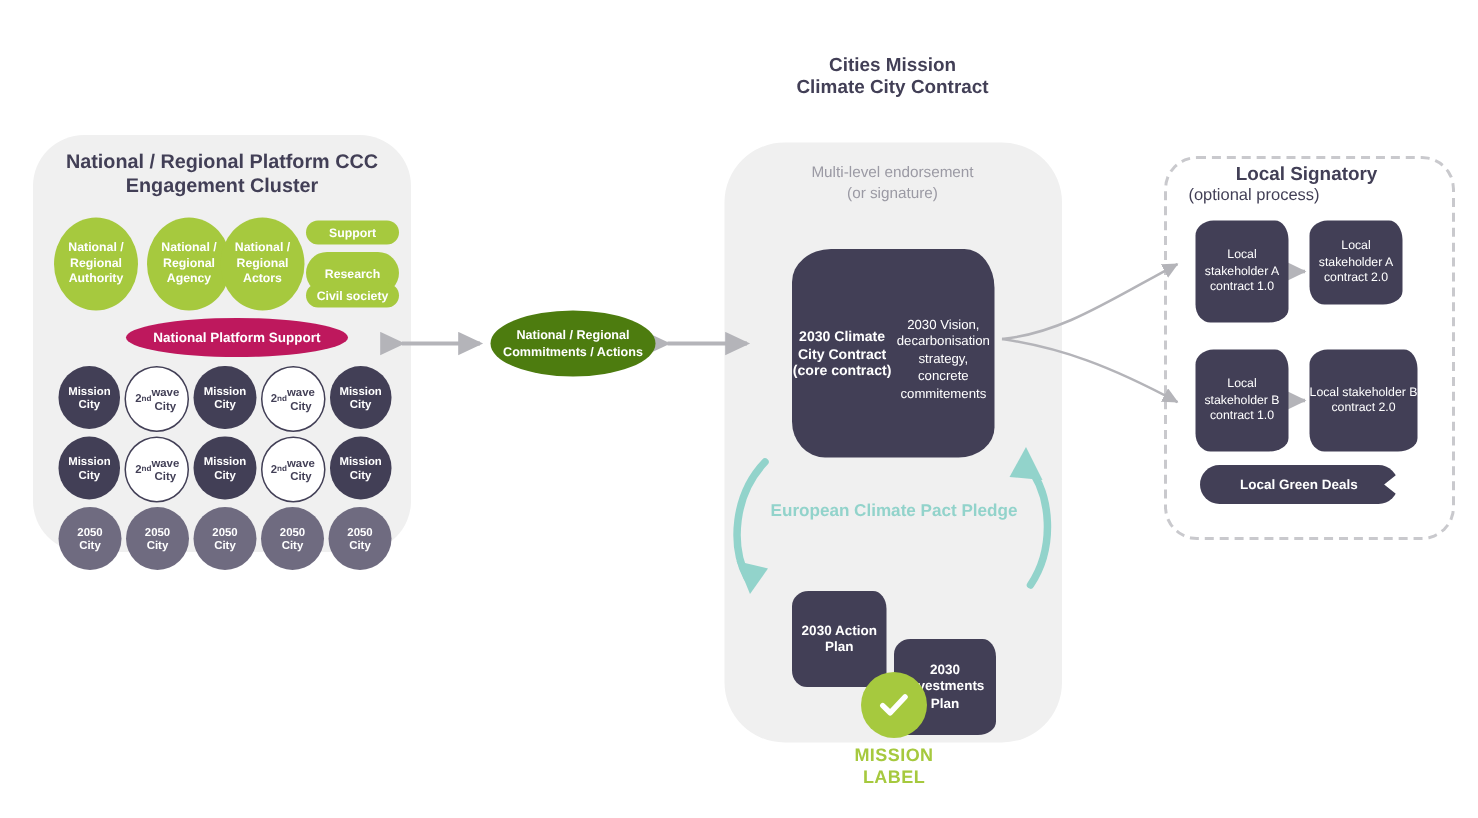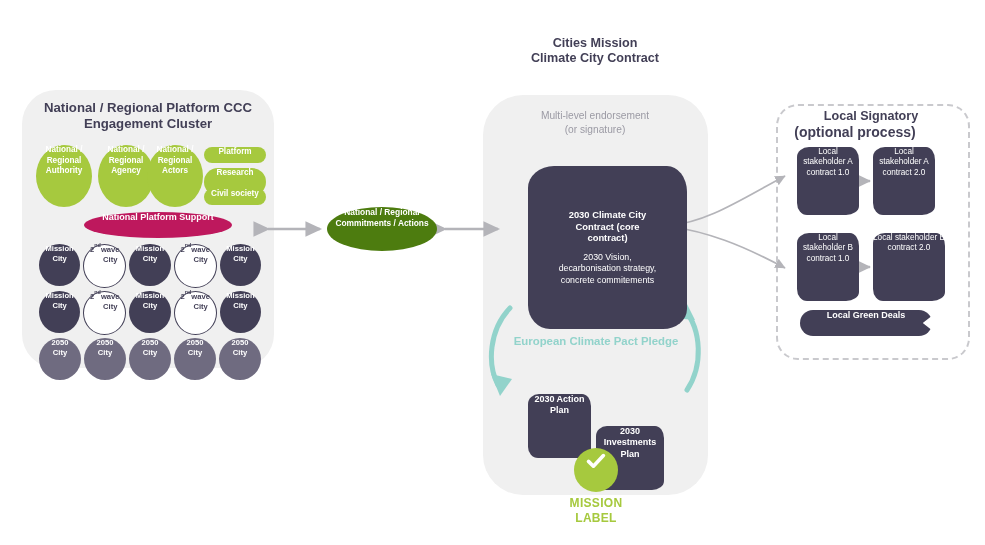--- a/index.html
+++ b/index.html
@@ -1,36 +1,36 @@
 <!DOCTYPE html>
 <html><head>
 <meta charset="utf-8">
 <style>
   html,body{margin:0;padding:0;background:#ffffff;}
   body{width:985px;height:545px;position:relative;overflow:hidden;
        font-family:"Liberation Sans","DejaVu Sans",sans-serif;
        color:#423f56;-webkit-font-smoothing:antialiased;}
 
   .abs{position:absolute;}
-  .ctr{display:flex;align-items:flex-start;justify-content:center;text-align:center;}
+  .ctr{display:flex;align-items:center;justify-content:center;text-align:center;}
 
   
   #left-panel{left:22px;top:90px;width:252px;height:278px;background:#f0f0f0;
       border-radius:34px 34px 34px 34px;}
   #center-panel{left:483px;top:95px;width:225px;height:400px;background:#f0f0f0;
       border-radius:40px 40px 40px 40px;}
   #right-panel{left:776px;top:104px;width:190px;height:252px;
       border:2px dashed #c9c9cd;border-radius:22px;background:transparent;}
 
   
   .panel-title{font-weight:bold;font-size:13.2px;line-height:16px;color:#423f56;}
   #left-title{left:24px;top:100px;width:248px;}
   #center-title{left:495px;top:36px;width:200px;font-size:12.6px;line-height:15px;}
   #right-title{left:780px;top:108px;width:182px;font-size:12.6px;}
-  #right-sub{left:764px;top:124px;width:182px;font-size:14px;color:#423f56;font-weight:bold;}
+  #right-sub{left:745px;top:124px;width:182px;font-size:11px;color:#423f56;font-weight:normal;}
   #endorsement{left:495px;top:109px;width:200px;font-size:10.2px;line-height:14px;color:#9b9aa4;}
 
   
   .green-ell{background:#a6c93e;border-radius:50%;color:#ffffff;font-weight:bold;
       font-size:8.2px;line-height:10.5px;}
   #g1{left:36px;top:145px;width:56px;height:62px;}
   #g2{left:98px;top:145px;width:56px;height:62px;}
   #g3{left:147px;top:145px;width:56px;height:62px;}
 
   .green-pill{background:#a6c93e;border-radius:20px;color:#ffffff;font-weight:bold;
@@ -51,23 +51,23 @@
   .city.mission{background:#423f56;color:#ffffff;}
   .city.wave{background:#ffffff;color:#423f56;border:1.4px solid #423f56;}
   .city.y2050{background:#6f6b80;color:#ffffff;}
   .city sup{font-size:5.4px;vertical-align:super;line-height:0;}
 
   #city-grid{left:39px;top:244px;width:222px;}
   .city-row{display:flex;gap:3px;margin-bottom:3px;}
 
   
   #core-contract{left:528px;top:166px;width:135px;height:139px;background:#423f56;
-      color:#ffffff;padding:12px;
+      color:#ffffff;padding:0;
       border-radius:26px 20px 24px 22px / 22px 26px 20px 24px;
-      display:flex;flex-direction:column;align-items:center;justify-content:center;}
+      display:flex;flex-direction:row;align-items:center;justify-content:center;}
   #core-contract .cc-main{font-weight:bold;font-size:9.4px;line-height:11.6px;
       width:96px;text-align:center;}
   #core-contract .cc-sub{font-size:8.8px;line-height:11.4px;width:98px;
       text-align:center;margin-top:8px;}
 
   
   .plan{background:#423f56;color:#ffffff;font-weight:bold;font-size:9px;
         line-height:11.4px;border-radius:11px 9px 12px 10px / 10px 12px 9px 11px;}
   #plan-action{left:528px;top:394px;width:63px;height:64px;}
   #plan-invest{left:596px;top:394px;width:68px;height:64px;margin-top:32px;}
@@ -80,21 +80,21 @@
       font-size:12px;line-height:14.5px;letter-spacing:.3px;}
 
   
   #pledge{left:510px;top:334px;width:172px;color:#92d3cb;font-weight:bold;
       font-size:11.4px;line-height:14px;}
 
   
   .stake{background:#423f56;color:#ffffff;font-size:8.2px;line-height:10.4px;
         border-radius:12px 9px 13px 10px / 10px 13px 9px 12px;}
   #s-a1{left:797px;top:147px;width:62px;height:68px;}
-  #s-a2{left:873px;top:147px;width:62px;height:68px;}
+  #s-a2{left:873px;top:147px;width:62px;height:56px;}
   #s-b1{left:797px;top:233px;width:62px;height:68px;}
   #s-b2{left:873px;top:233px;width:72px;height:68px;}
 
   #local-green-deals{left:800px;top:310px;width:132px;height:26px;background:#423f56;
       color:#ffffff;font-weight:bold;font-size:9px;
       border-radius:13px;
       clip-path:polygon(0 0,100% 0,100% 22%,93% 50%,100% 78%,100% 100%,0 100%);}
 
   
   #wires{position:absolute;left:0;top:0;width:985px;height:545px;pointer-events:none;}
@@ -150,21 +150,21 @@
     <path d="M673,318 L684,298 L695,320 z" fill="#92d3cb"></path>
   </g>
 </svg>
 
 <div class="abs ctr panel-title" id="left-title">National / Regional Platform CCC Engagement Cluster</div>
 
 <div class="abs ctr green-ell" id="g1">National / Regional Authority</div>
 <div class="abs ctr green-ell" id="g2">National / Regional Agency</div>
 <div class="abs ctr green-ell" id="g3">National / Regional Actors</div>
 
-<div class="abs ctr green-pill" id="p1">Platform</div>
+<div class="abs ctr green-pill" id="p1">Support</div>
 <div class="abs ctr green-pill" id="p2">Research</div>
 <div class="abs ctr green-pill" id="p3">Civil society</div>
 
 <div class="abs ctr" id="nps">National Platform Support</div>
 
 <div class="abs" id="city-grid">
     <div class="city-row">
       <div class="city ctr mission">Mission<br>City</div>
       <div class="city ctr wave">2<sup>nd</sup> wave<br>City</div>
       <div class="city ctr mission">Mission<br>City</div>

